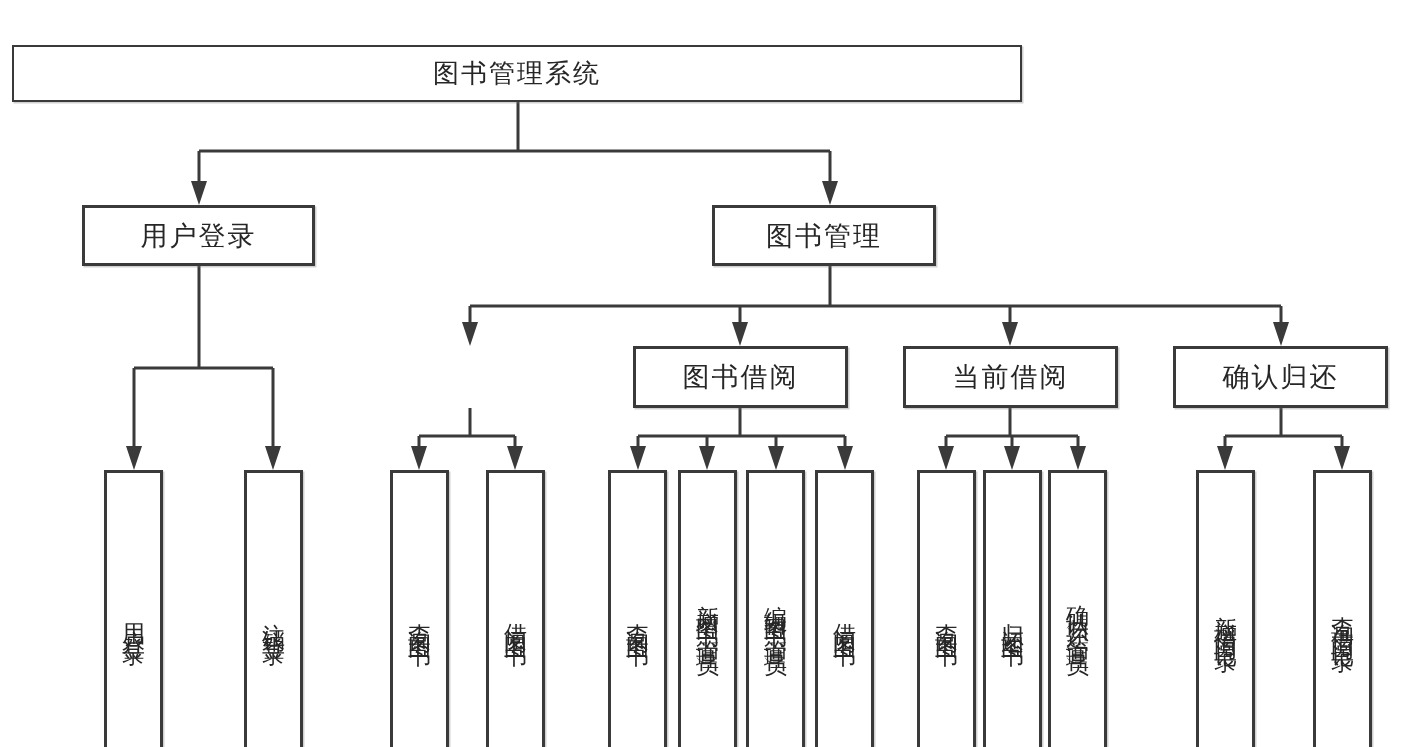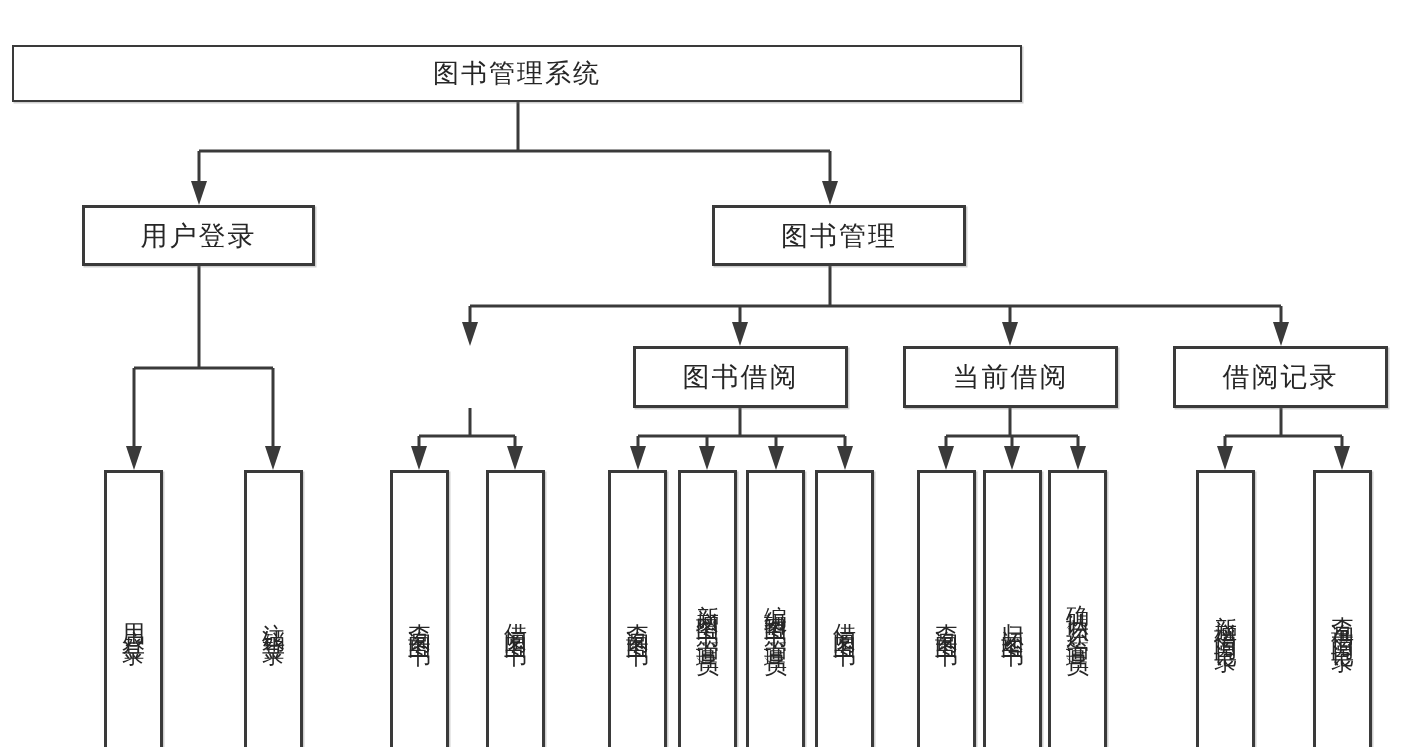--- a/index.html
+++ b/index.html
@@ -110,32 +110,32 @@
     </g>
   </svg>
 
   <div class="node root" style="left:12px;top:12px;width:1010px;height:57px">
     <span>图书管理系统</span>
   </div>
 
   <div class="node" style="left:82px;top:172px;width:233px;height:61px">
     <span>用户登录</span>
   </div>
-  <div class="node" style="left:712px;top:172px;width:254px;height:61px">
+  <div class="node" style="left:712px;top:172px;width:224px;height:61px">
     <span>图书管理</span>
   </div>
 
   <div class="node" style="left:633px;top:313px;width:215px;height:62px">
     <span>图书借阅</span>
   </div>
   <div class="node" style="left:903px;top:313px;width:215px;height:62px">
     <span>当前借阅</span>
   </div>
   <div class="node" style="left:1173px;top:313px;width:215px;height:62px">
-    <span>借阅记录</span>
+    <span>确认归还</span>
   </div>
 
   <div class="leaf" style="left:104px">
     <span class="vtext">用户登录</span>
   </div>
   <div class="leaf" style="left:244px">
     <span class="vtext">注销登录</span>
   </div>
 
   <div class="leaf" style="left:390px">

